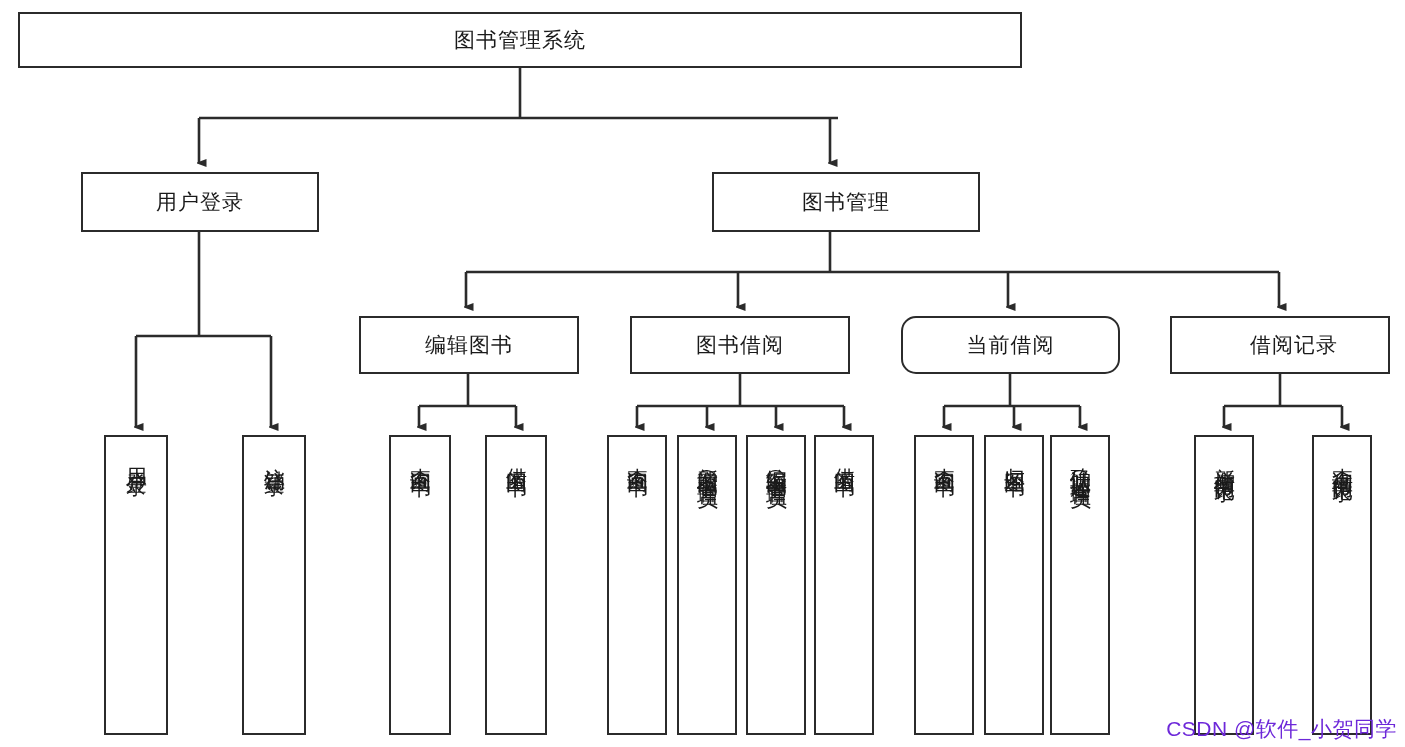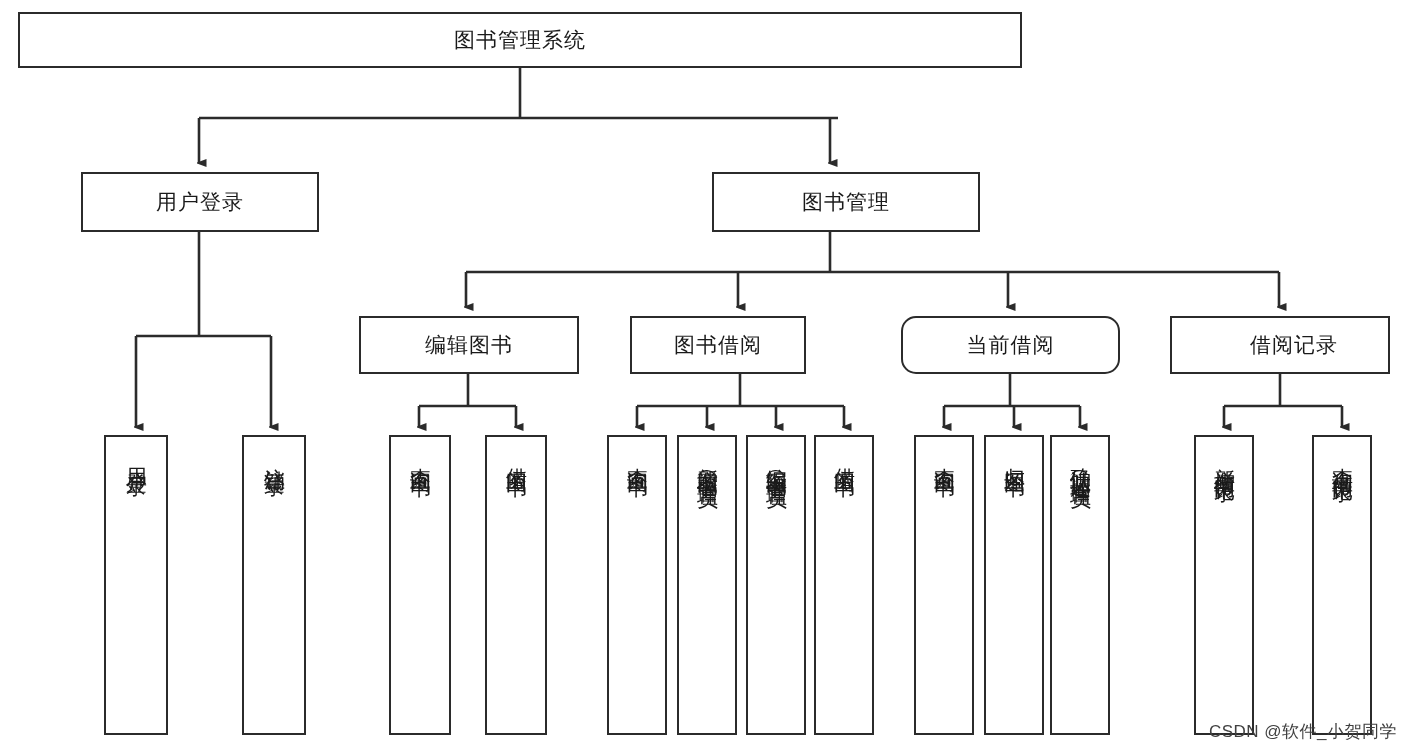--- a/index.html
+++ b/index.html
@@ -53,22 +53,22 @@
     white-space: nowrap;
     color: #1a1a1a;
   }
   .node-root {
     font-size: 22px;
   }
   .watermark {
     position: absolute;
     right: 8px;
     bottom: 4px;
-    font-size: 17px;
-    color: #404040;
+    font-size: 21px;
+    color: #6d28d9;
     letter-spacing: 0.5px;
     white-space: nowrap;
   }
 </style>
 </head>
 <body>
 
 <div id="canvas">
 
   <svg class="edges" viewBox="0 0 1405 747">
@@ -128,21 +128,21 @@
   <div class="node horiz" style="left:81px; top:172px; width:238px; height:60px;">
     <span>用户登录</span>
   </div>
   <div class="node horiz" style="left:712px; top:172px; width:268px; height:60px;">
     <span>图书管理</span>
   </div>
 
   <div class="node horiz" style="left:359px; top:316px; width:220px; height:58px;">
     <span>编辑图书</span>
   </div>
-  <div class="node horiz" style="left:630px; top:316px; width:176px; height:58px;">
+  <div class="node horiz" style="left:630px; top:316px; width:220px; height:58px;">
     <span>图书借阅</span>
   </div>
   <div class="node horiz" style="left:901px; top:316px; width:219px; height:58px;border-radius:15px;">
     <span>当前借阅</span>
   </div>
   <div class="node horiz" style="left:1170px; top:316px; width:220px; height:58px;padding-left:28px;">
     <span>借阅记录</span>
   </div>
 
   <div class="node vert" style="left:104px; top:435px; width:64px; height:300px;">

